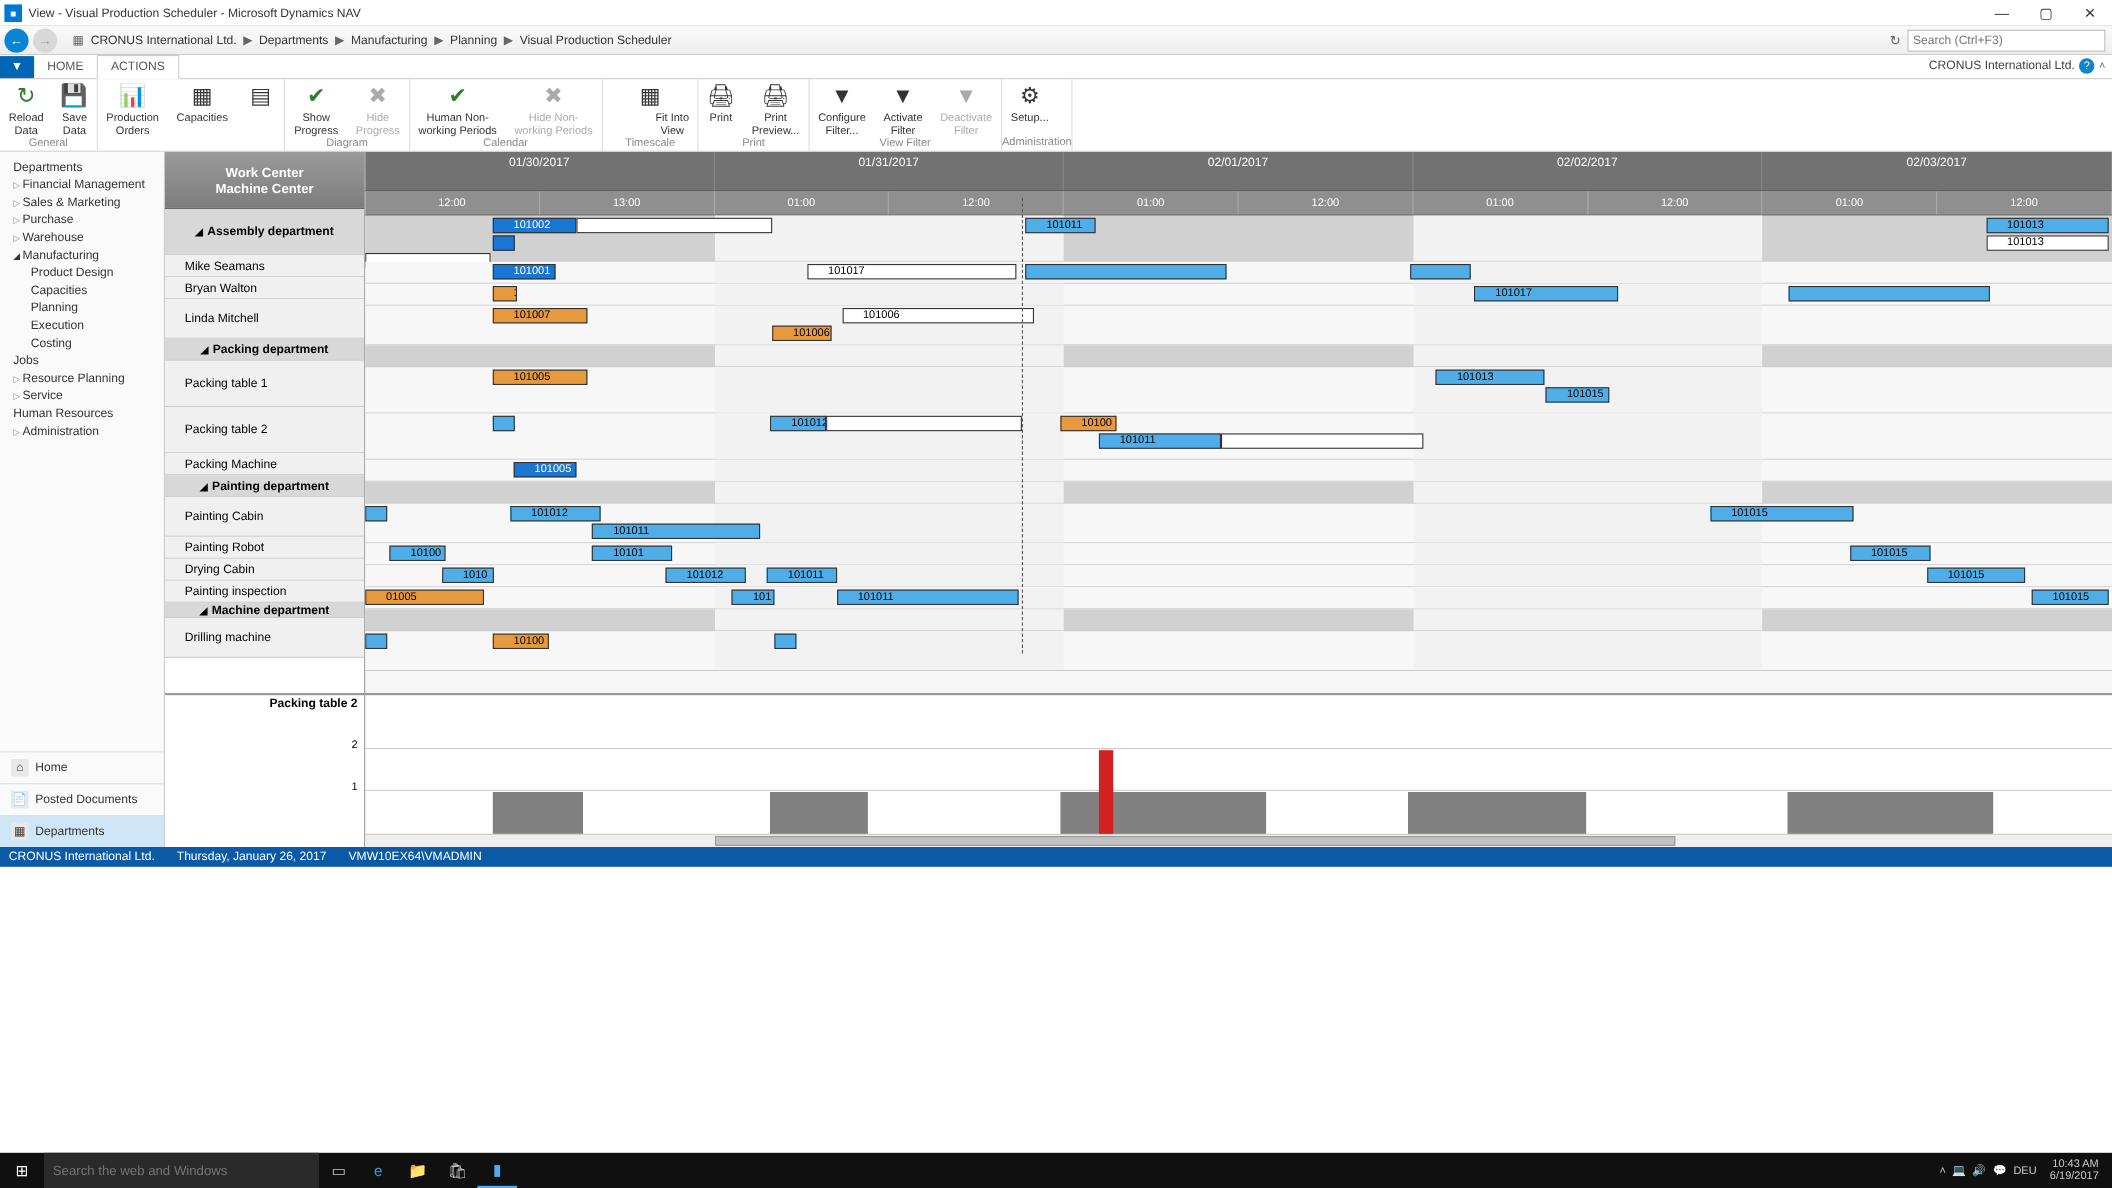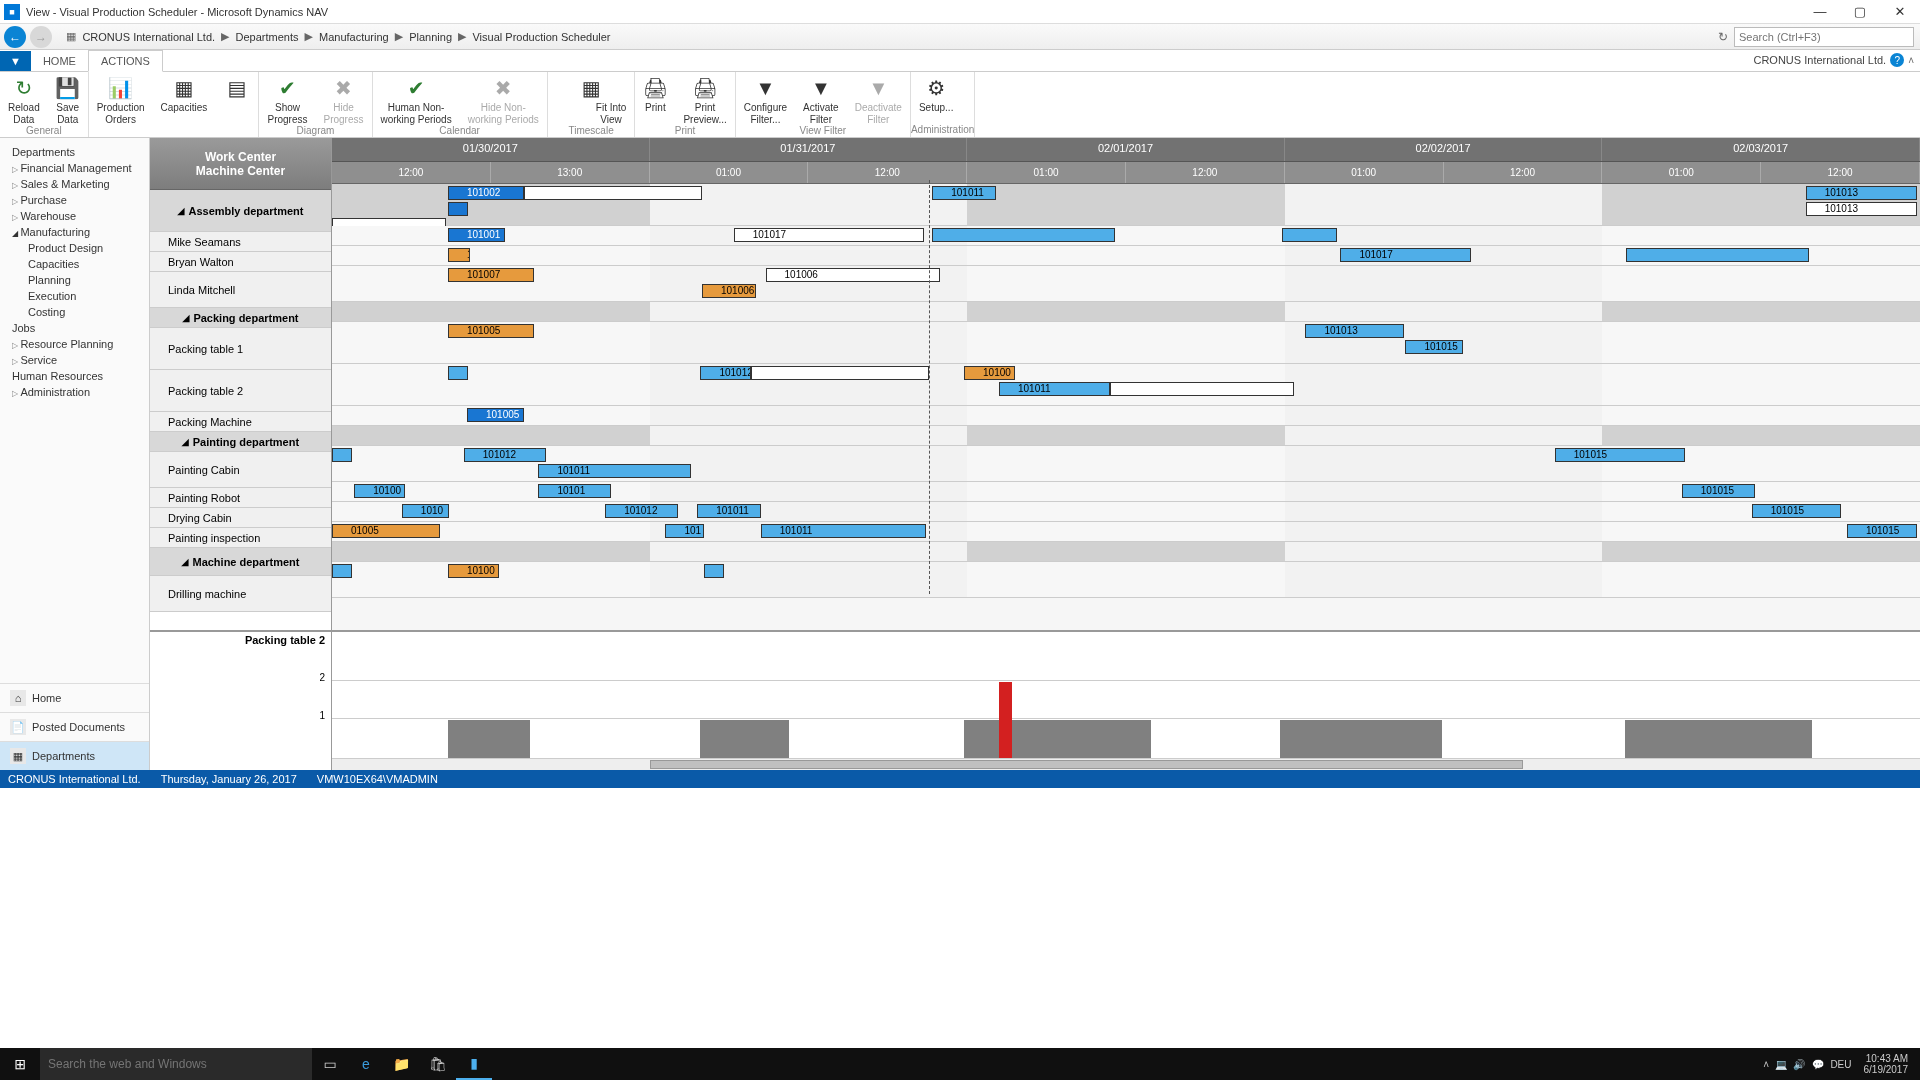--- a/index.html
+++ b/index.html
@@ -52,21 +52,21 @@
 
 .gantt-wrap { flex: 1; display: flex; flex-direction: column; background:#f6f6f6;}
 .gantt { flex:1; display: flex; font-size: 11px; }
 .rowheads { width: 182px; background: #fff; border-right: 1px solid #999; }
 .corner { height: 52px; background: linear-gradient(#9a9a9a,#7d7d7d); color: #fff; display: flex; flex-direction: column; align-items: center; justify-content: center; font-weight: bold; font-size: 12px; border-bottom: 1px solid #666; }
 .rowhead { border-bottom: 1px solid #ccc; display: flex; align-items: center; padding-left: 18px; background:#f0f0f0;}
 .rowhead.group { background: #d8d8d8; font-weight: bold; justify-content: center; padding-left: 0;}
 .rowhead.group::before { content: "◢ "; font-size: 9px; margin-right:4px;}
 
 .chart { flex: 1; position: relative; overflow: hidden;}
-.datehdr { height: 24px; background: #727272; color: #fff; display: flex; border-bottom: 1px solid #555;}
+.datehdr { height: 36px; background: #727272; color: #fff; display: flex; border-bottom: 1px solid #555;}
 .datecell { flex: 1; text-align: center; font-size: 11px; border-right: 1px solid #888; line-height: 20px;}
 .timehdr { height: 22px; background: #8f8f8f; color: #fff; display: flex; border-bottom: 1px solid #666;}
 .timecell { flex: 1; text-align: center; font-size: 10px; border-right: 1px solid #aaa; line-height: 22px;}
 .rows { position: relative; }
 .grow { border-bottom: 1px solid #ccc; position: relative; background: #fff; }
 .grow.group { background: #d8d8d8; }
 .daybg { position: absolute; top: 0; bottom: 0; background: #f2f2f2; pointer-events:none;}
 .bar { position: absolute; height: 14px; border: 1px solid #333; font-size: 10px; padding-left: 18px; line-height: 12px; overflow: hidden; white-space: nowrap; cursor: pointer; }
 .bar.blue { background: #4faee8; }
 .bar.orange { background: #e69a3d; }
@@ -85,21 +85,21 @@
 .haxis { position: absolute; left: 0; right: 0; border-top: 1px solid #ccc; }
 .hscroll { position:absolute; left:0; right:0; bottom:0; height:12px; background:#eee; border-top:1px solid #ccc;}
 .hscroll .thumb { position:absolute; top:1px; bottom:1px; background:#c0c0c0; border:1px solid #999;}
 
 
 .statusbar { height: 18px; background: #0a5aa8; color: #fff; font-size: 11px; display: flex; align-items: center; padding: 0 8px; gap: 20px; }
 
 
 .taskbar { position: absolute; left: 0; right: 0; bottom: 0; height: 32px; background: #101010; display: flex; align-items: center; color: #ccc; font-size: 11px; }
 .taskbar .start { width: 40px; height: 32px; display: flex; align-items: center; justify-content: center; font-size: 14px; color:#fff;}
-.taskbar .tsearch { width: 272px; height: 32px; background: #2a2a2a; border: none; color: #ccc; padding: 0 8px; font-size: 12px; }
+.taskbar .tsearch { width: 250px; height: 32px; background: #2a2a2a; border: none; color: #ccc; padding: 0 8px; font-size: 12px; }
 .taskbar .ticon { width: 36px; height: 32px; display: flex; align-items: center; justify-content: center; font-size: 14px; cursor: pointer; }
 .taskbar .ticon.active { border-bottom: 2px solid #4db0ee; }
 .taskbar .tray { margin-left: auto; display: flex; align-items: center; padding-right: 6px; gap: 6px; font-size: 10px; }
 .taskbar .clock { text-align: right; line-height: 1.1; font-size: 10px; padding: 0 6px;}
 </style>
 </head>
 <body>
 
 <div class="titlebar">
   <span class="icon">■</span>
@@ -309,21 +309,21 @@
           <div class="rowhead" style="height: 36px;">Linda Mitchell</div>
           <div class="rowhead group" style="height: 20px;">Packing department</div>
           <div class="rowhead" style="height: 42px;">Packing table 1</div>
           <div class="rowhead" style="height: 42px;">Packing table 2</div>
           <div class="rowhead" style="height: 20px;">Packing Machine</div>
           <div class="rowhead group" style="height: 20px;">Painting department</div>
           <div class="rowhead" style="height: 36px;">Painting Cabin</div>
           <div class="rowhead" style="height: 20px;">Painting Robot</div>
           <div class="rowhead" style="height: 20px;">Drying Cabin</div>
           <div class="rowhead" style="height: 20px;">Painting inspection</div>
-          <div class="rowhead group" style="height: 28px;">Machine department</div>
+          <div class="rowhead group" style="height: 14px;">Machine department</div>
           <div class="rowhead" style="height: 36px;">Drilling machine</div>
         </div>
       <div class="chart" id="chart">
         <div class="datehdr" id="datehdr">
             <div class="datecell">01/30/2017</div>
             <div class="datecell">01/31/2017</div>
             <div class="datecell">02/01/2017</div>
             <div class="datecell">02/02/2017</div>
             <div class="datecell">02/03/2017</div>
           </div>

